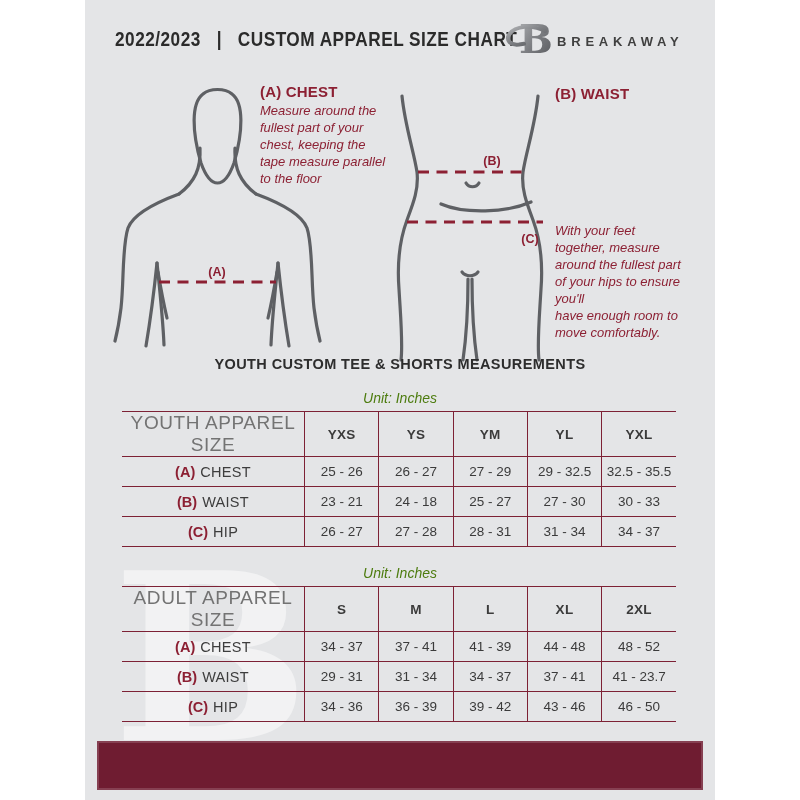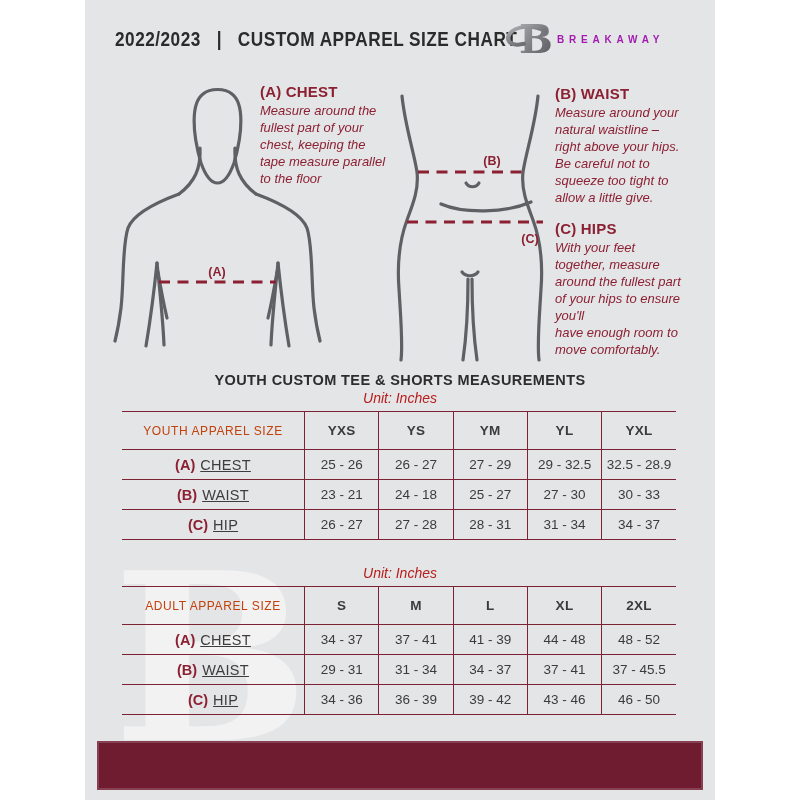--- a/index.html
+++ b/index.html
@@ -12,21 +12,21 @@
     background:#e4e5e7;overflow:hidden;
   }
   .abs{position:absolute;}
 
   
   .header-title{
     left:30px;top:27px;font-size:21px;font-weight:700;color:#2b2b2b;
     letter-spacing:.6px;white-space:pre;transform:scaleX(.82);transform-origin:0 50%;
   }
   .brand-wordmark{
-    left:472px;top:34px;font-size:10px;font-weight:700;color:#a21caf;
+    left:472px;top:34px;font-size:13px;font-weight:700;color:#404040;
     letter-spacing:4.8px;white-space:nowrap;
   }
   .logo{left:419px;top:14px;width:48px;height:48px;}
 
   
   .guide-block{color:#8c2033;}
   .guide-heading{font-size:15px;font-weight:700;letter-spacing:.2px;}
   .guide-body{
     font-size:13px;font-style:italic;line-height:17px;margin-top:2px;
     white-space:pre-line;
@@ -37,40 +37,40 @@
 
   .diagram{left:0;top:70px;}
 
   
   .section-title{
     left:0;width:630px;text-align:center;font-size:14.5px;font-weight:700;
     color:#2d2d2d;letter-spacing:.4px;
   }
   .unit-line{
     left:0;width:630px;text-align:center;font-size:14px;font-style:italic;
-    color:#b91c1c;
+    color:#4d7c0f;
   }
 
   
   table.size-table{
     position:absolute;left:37px;width:554px;border-collapse:collapse;
     table-layout:fixed;
   }
   table.size-table td{
     border-top:1.6px solid #7d2135;border-bottom:1.6px solid #7d2135;
     font-size:13.5px;color:#3b3b3b;text-align:center;padding:0;
   }
   table.size-table td.vline{border-left:1.6px solid #7d2135;}
   table.size-table tr.head td{height:37px;}
   table.size-table tr.data td{height:29px;}
   td.label-col{width:182px;text-align:left;padding-left:14px;}
-  .size-label{font-size:12px;color:#c2410c;letter-spacing:.6px;}
+  .size-label{font-size:19px;color:#737373;letter-spacing:.6px;}
   .col-head{font-weight:700;font-size:14px;color:#2b2b2b;letter-spacing:.3px;}
   .row-prefix{font-weight:700;color:#8c2033;font-size:14.5px;}
-  .row-label{font-size:14.5px;color:#3d3d3d;letter-spacing:.3px;margin-left:5px;text-decoration:underline;}
+  .row-label{font-size:14.5px;color:#3d3d3d;letter-spacing:.3px;margin-left:5px;}
 
   .watermark{
     left:28px;top:543px;font-family:"DejaVu Serif",serif;font-weight:700;
     font-size:232px;line-height:1;color:rgba(255,255,255,.5);user-select:none;
   }
   .footer-bar{
     left:12px;top:741px;width:606px;height:49px;background:#6f1c31;
     box-shadow:inset 0 0 0 2px rgba(255,255,255,.16);
   }
   svg text.marker{
@@ -135,57 +135,50 @@
   <div class="abs guide-block" id="chest-block">
     <div class="guide-heading">(A) CHEST</div>
     <div class="guide-body">Measure around the
 fullest part of your
 chest, keeping the
 tape measure parallel
 to the floor</div>
   </div>
   <div class="abs guide-block" id="waist-block">
     <div class="guide-heading">(B) WAIST</div>
-    <div class="guide-body">Measure around your
-natural waistline –
-right above your hips.
-Be careful not to
-squeeze too tight to
-allow a little give.</div>
   </div>
   <div class="abs guide-block" id="hips-block">
-    <div class="guide-heading">(C) HIPS</div>
     <div class="guide-body">With your feet
 together, measure
 around the fullest part
 of your hips to ensure
 you'll
 have enough room to
 move comfortably.</div>
   </div>
 
-  <div class="abs section-title" style="top:372px">YOUTH CUSTOM TEE &amp; SHORTS MEASUREMENTS</div>
+  <div class="abs section-title" style="top:356px">YOUTH CUSTOM TEE &amp; SHORTS MEASUREMENTS</div>
   <div class="abs unit-line" style="top:390px">Unit: Inches</div>
   <table class="size-table" style="top:411px">
     <tbody>
         <tr class="head">
       <td class="label-col"><span class="size-label">YOUTH APPAREL SIZE</span></td>
       <td class="vline col-head">YXS</td>
       <td class="vline col-head">YS</td>
       <td class="vline col-head">YM</td>
       <td class="vline col-head">YL</td>
       <td class="vline col-head">YXL</td>
     </tr>
     <tr class="data">
       <td class="label-col"><span class="row-prefix">(A)</span><span class="row-label">CHEST</span></td>
       <td class="vline">25 - 26</td>
       <td class="vline">26 - 27</td>
       <td class="vline">27 - 29</td>
       <td class="vline">29 - 32.5</td>
-      <td class="vline">32.5 - 28.9</td>
+      <td class="vline">32.5 - 35.5</td>
     </tr>
     <tr class="data">
       <td class="label-col"><span class="row-prefix">(B)</span><span class="row-label">WAIST</span></td>
       <td class="vline">23 - 21</td>
       <td class="vline">24 - 18</td>
       <td class="vline">25 - 27</td>
       <td class="vline">27 - 30</td>
       <td class="vline">30 - 33</td>
     </tr>
     <tr class="data">
@@ -217,21 +210,21 @@
       <td class="vline">41 - 39</td>
       <td class="vline">44 - 48</td>
       <td class="vline">48 - 52</td>
     </tr>
     <tr class="data">
       <td class="label-col"><span class="row-prefix">(B)</span><span class="row-label">WAIST</span></td>
       <td class="vline">29 - 31</td>
       <td class="vline">31 - 34</td>
       <td class="vline">34 - 37</td>
       <td class="vline">37 - 41</td>
-      <td class="vline">37 - 45.5</td>
+      <td class="vline">41 - 23.7</td>
     </tr>
     <tr class="data">
       <td class="label-col"><span class="row-prefix">(C)</span><span class="row-label">HIP</span></td>
       <td class="vline">34 - 36</td>
       <td class="vline">36 - 39</td>
       <td class="vline">39 - 42</td>
       <td class="vline">43 - 46</td>
       <td class="vline">46 - 50</td>
     </tr>
   </tbody>

